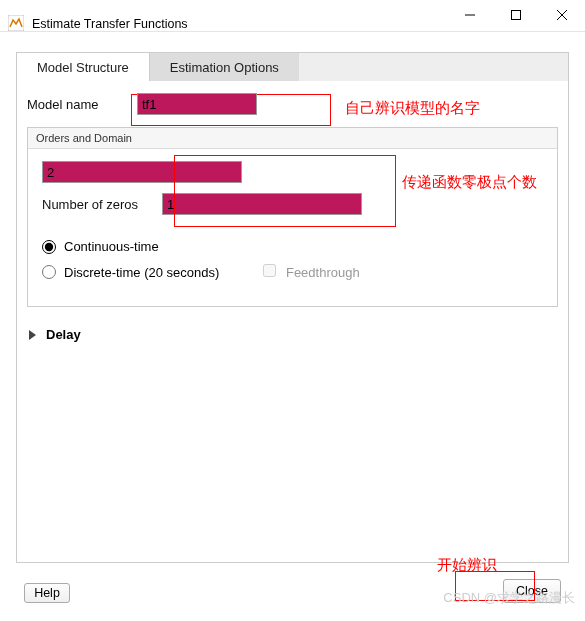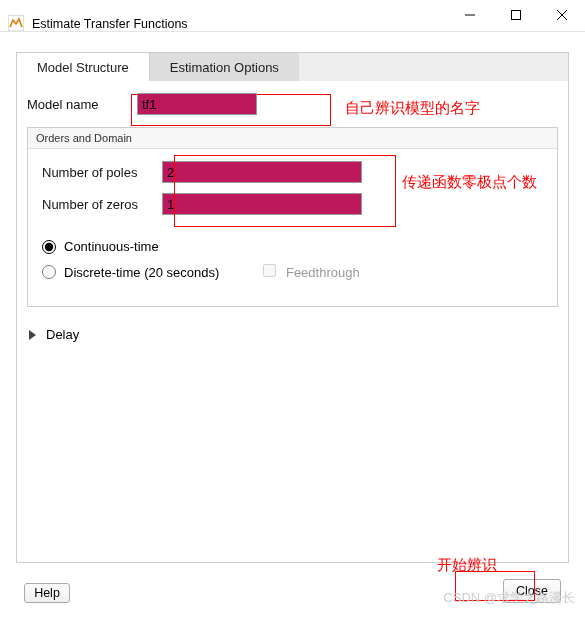--- a/index.html
+++ b/index.html
@@ -33,21 +33,21 @@
     .group-title { background: #f6f6f6; border-bottom: 1px solid #ddd; padding: 4px 8px; font-size: 11px; color: #333; }
     .group-body { padding: 12px 10px 16px 10px; position: relative; }
     .grow { display: flex; align-items: center; margin-bottom: 10px; margin-left: 4px; }
     .grow label { width: 120px; font-size: 13px; color: #111; }
     .grow .input { width: 200px; }
     .radios { margin-top: 24px; margin-left: 4px; }
     .radio-row { display: flex; align-items: center; margin-bottom: 10px; }
     .radio-row input[type=radio] { margin-right: 8px; width: 14px; height: 14px; accent-color: #000; }
     .radio-row input[type=checkbox] { margin-right: 6px; width: 13px; height: 13px; }
     .radio-row .cklabel { color: #999; margin-left: 44px; }
-    .delay-row { margin-top: 20px; display: flex; align-items: center; font-weight: normal; font-size: 13px; margin-left: 2px; }
+    .delay-row { margin-top: 20px; display: flex; align-items: center; font-weight: bold; font-size: 13px; margin-left: 2px; }
     .delay-row .tri { width: 0; height: 0; border-top: 5px solid transparent; border-bottom: 5px solid transparent; border-left: 7px solid #444; margin-right: 10px; }
     .footer { display: flex; justify-content: space-between; align-items: flex-end; padding: 8px 8px 10px 8px; height: 50px; position: relative; }
     .btn { background: linear-gradient(#fdfdfd,#efefef); border: 1px solid #aaa; border-radius: 3px; padding: 4px 12px; font-size: 12.5px; min-width: 58px; text-align: center; }
     .btn.small { padding: 2px 8px; min-width: 46px; }
     .footer-right { display: flex; gap: 6px; position: relative; }
     .watermark { position: absolute; right: 10px; bottom: 14px; color: #ccc; font-size: 13px; font-family: sans-serif; pointer-events: none; z-index: 5; }
   </style>
 </head>
 <body>
 
@@ -93,21 +93,20 @@
         <input class="input modelname-input" value="tf1" style="">
       </div>
 
       <div class="group">
         <div class="group-title">Orders and Domain</div>
         <div class="group-body">
           <div class="redbox r2"></div>
           <div class="annot a2">传递函数零极点个数</div>
 
           <div class="grow">
-            <label>Number of poles</label>
             <input class="input" value="2" style="">
           </div>
           <div class="grow">
             <label>Number of zeros</label>
             <input class="input" value="1" style="">
           </div>
 
           <div class="radios">
             <div class="radio-row">
               <input type="radio" checked="" style="">

